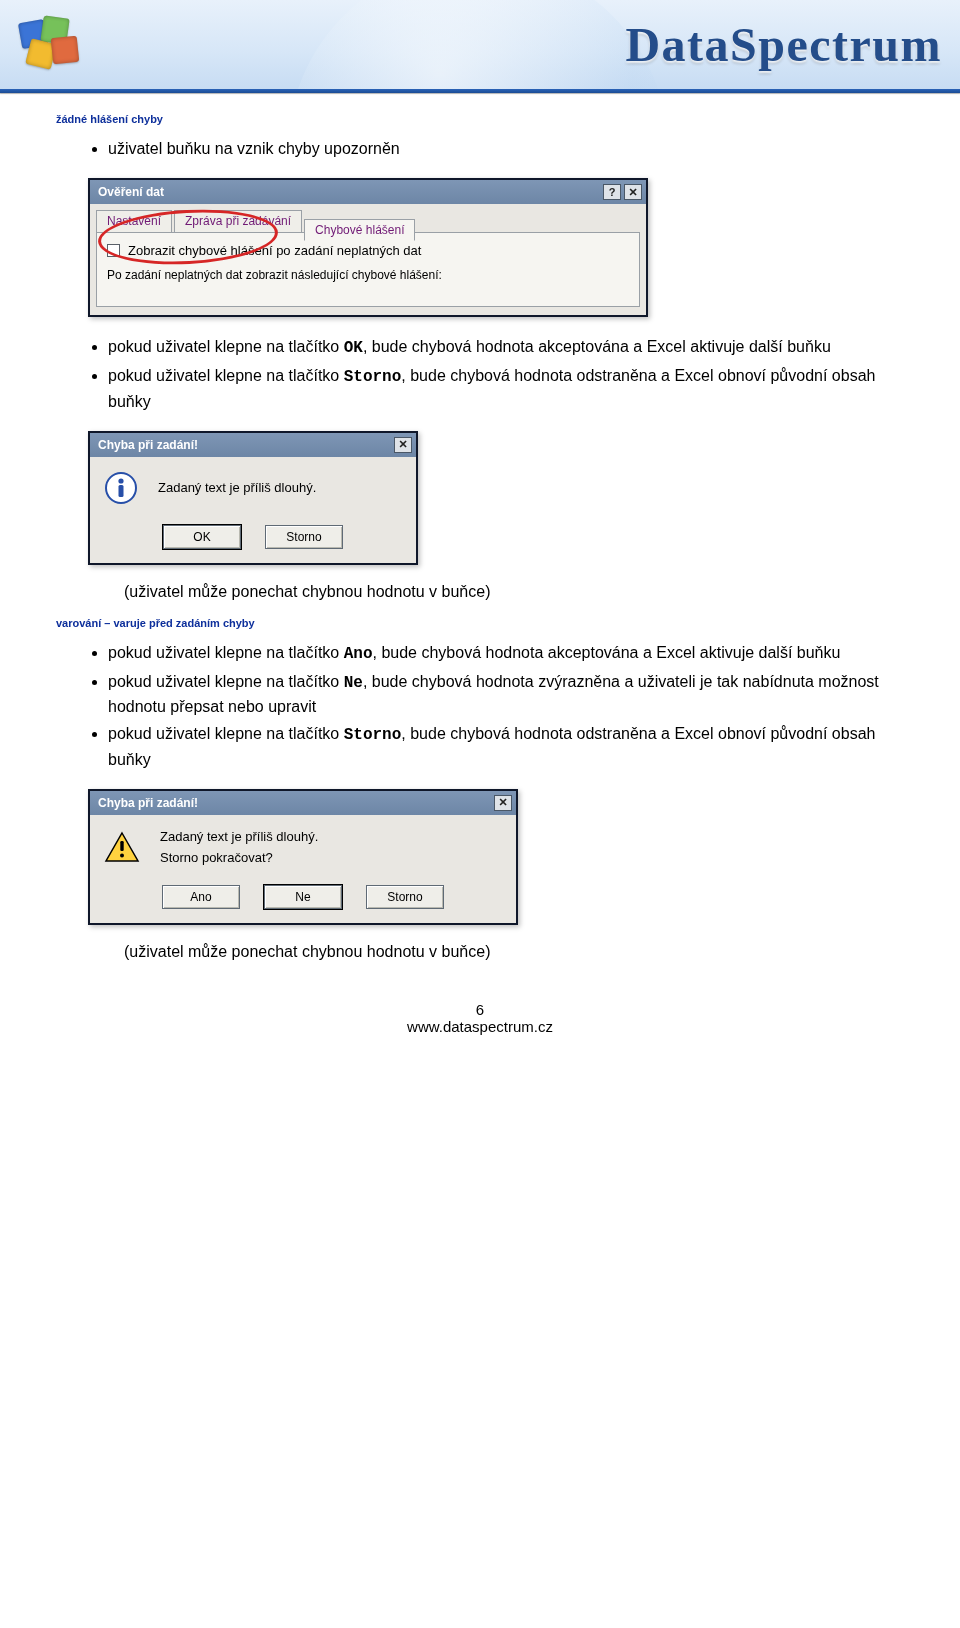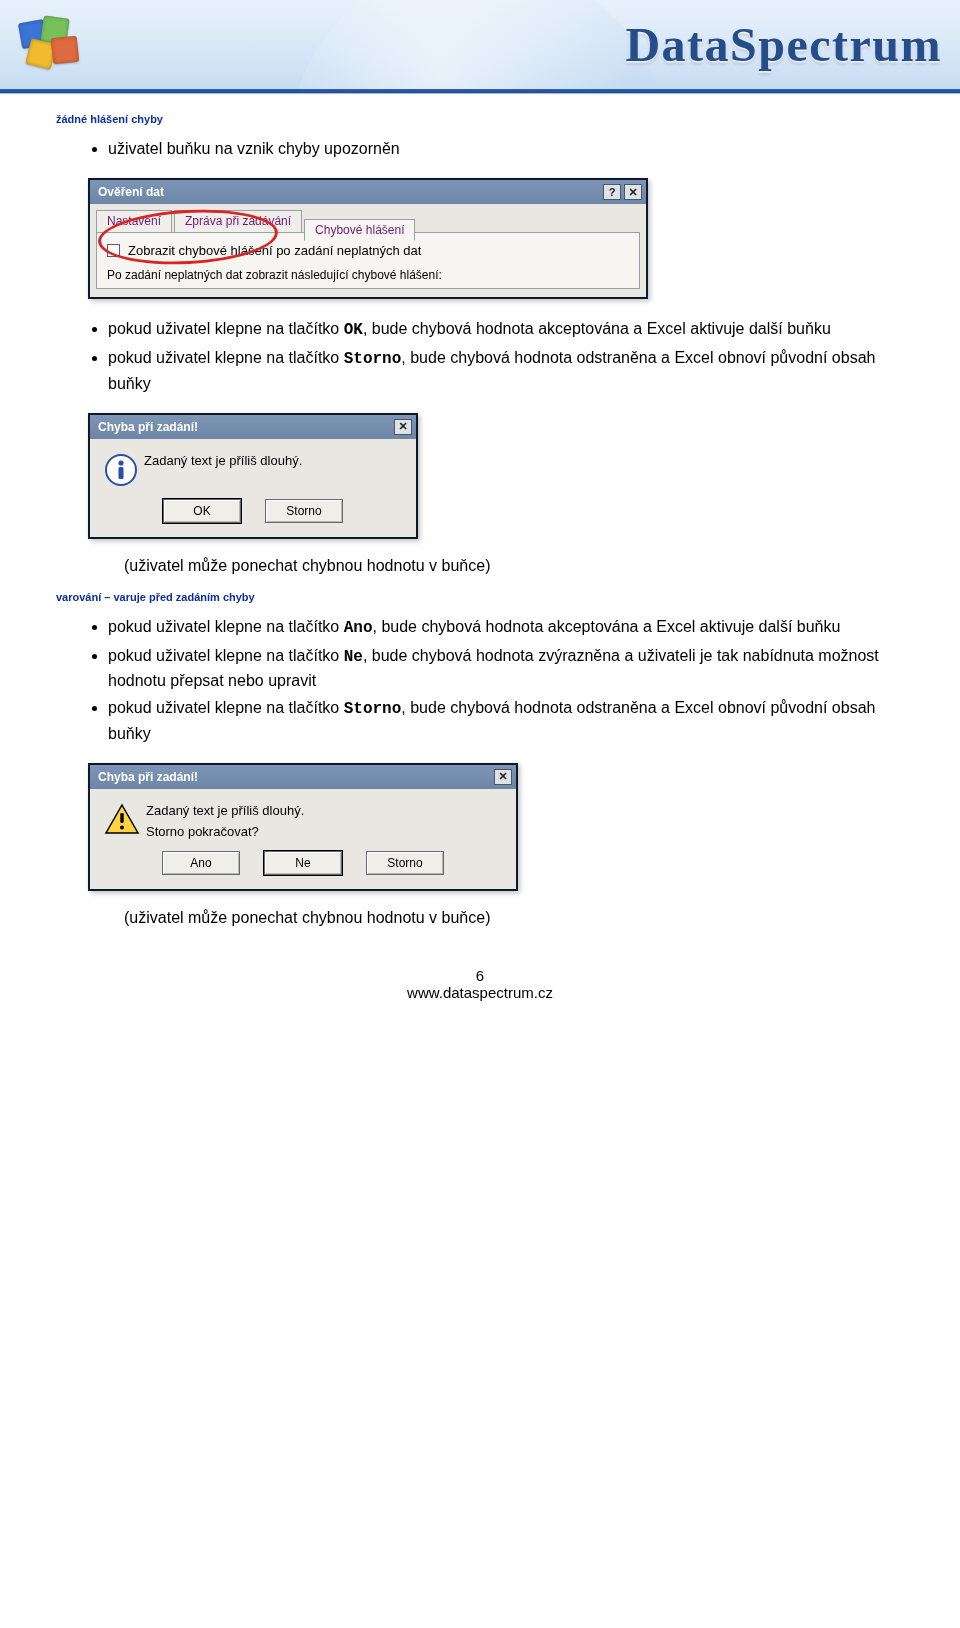--- a/index.html
+++ b/index.html
@@ -98,39 +98,39 @@
     margin-right:2px;
     font-size:12px;
     color:#701a75;
     position:relative;
   }
   .tab.active { background:#f6f5f1; border-bottom:1px solid #f6f5f1; top:9px; }
   .tabbody {
     border:1px solid #9aa0a6;
     background:#f6f5f1;
     margin:0 6px 8px 6px;
-    padding:10px 10px 6px 10px;
+    padding:10px 10px 24px 10px;
   }
   .checkbox-row { display:flex; align-items:center; gap:8px; margin-bottom:10px;}
   .checkbox { width:13px; height:13px; border:1px solid #5a6068; background:#fff; }
   .grey-row { display:flex; gap:22px; margin-top:6px; color:#a0a0a0; font-size:12px; }
 
   
   .ellipse-wrap { position:relative; }
   .red-ellipse {
     position:absolute;
     border:3px solid #d62626;
     border-radius:50%;
     width:180px; height:54px;
     left:8px; top:30px;
     transform: rotate(-3deg);
     pointer-events:none;
   }
 
-  .msg-body { padding:14px 14px 12px 14px; display:flex; gap:6px; align-items:flex-start;}
+  .msg-body { padding:14px 14px 20px 14px; display:flex; gap:20px; align-items:center;}
   .info-icon, .warn-icon { flex:0 0 auto; }
   .btnrow { display:flex; gap:24px; justify-content:center; padding:0 0 14px 0;}
   .winbutton {
     min-width:78px; height:24px;
     background:#efeee9;
     border:1px solid #5f6a75;
     box-shadow: inset 1px 1px 0 #fff, inset -1px -1px 0 #b9b9b0;
     font-size:12px;
     display:flex; align-items:center; justify-content:center;
     padding:0 10px;

